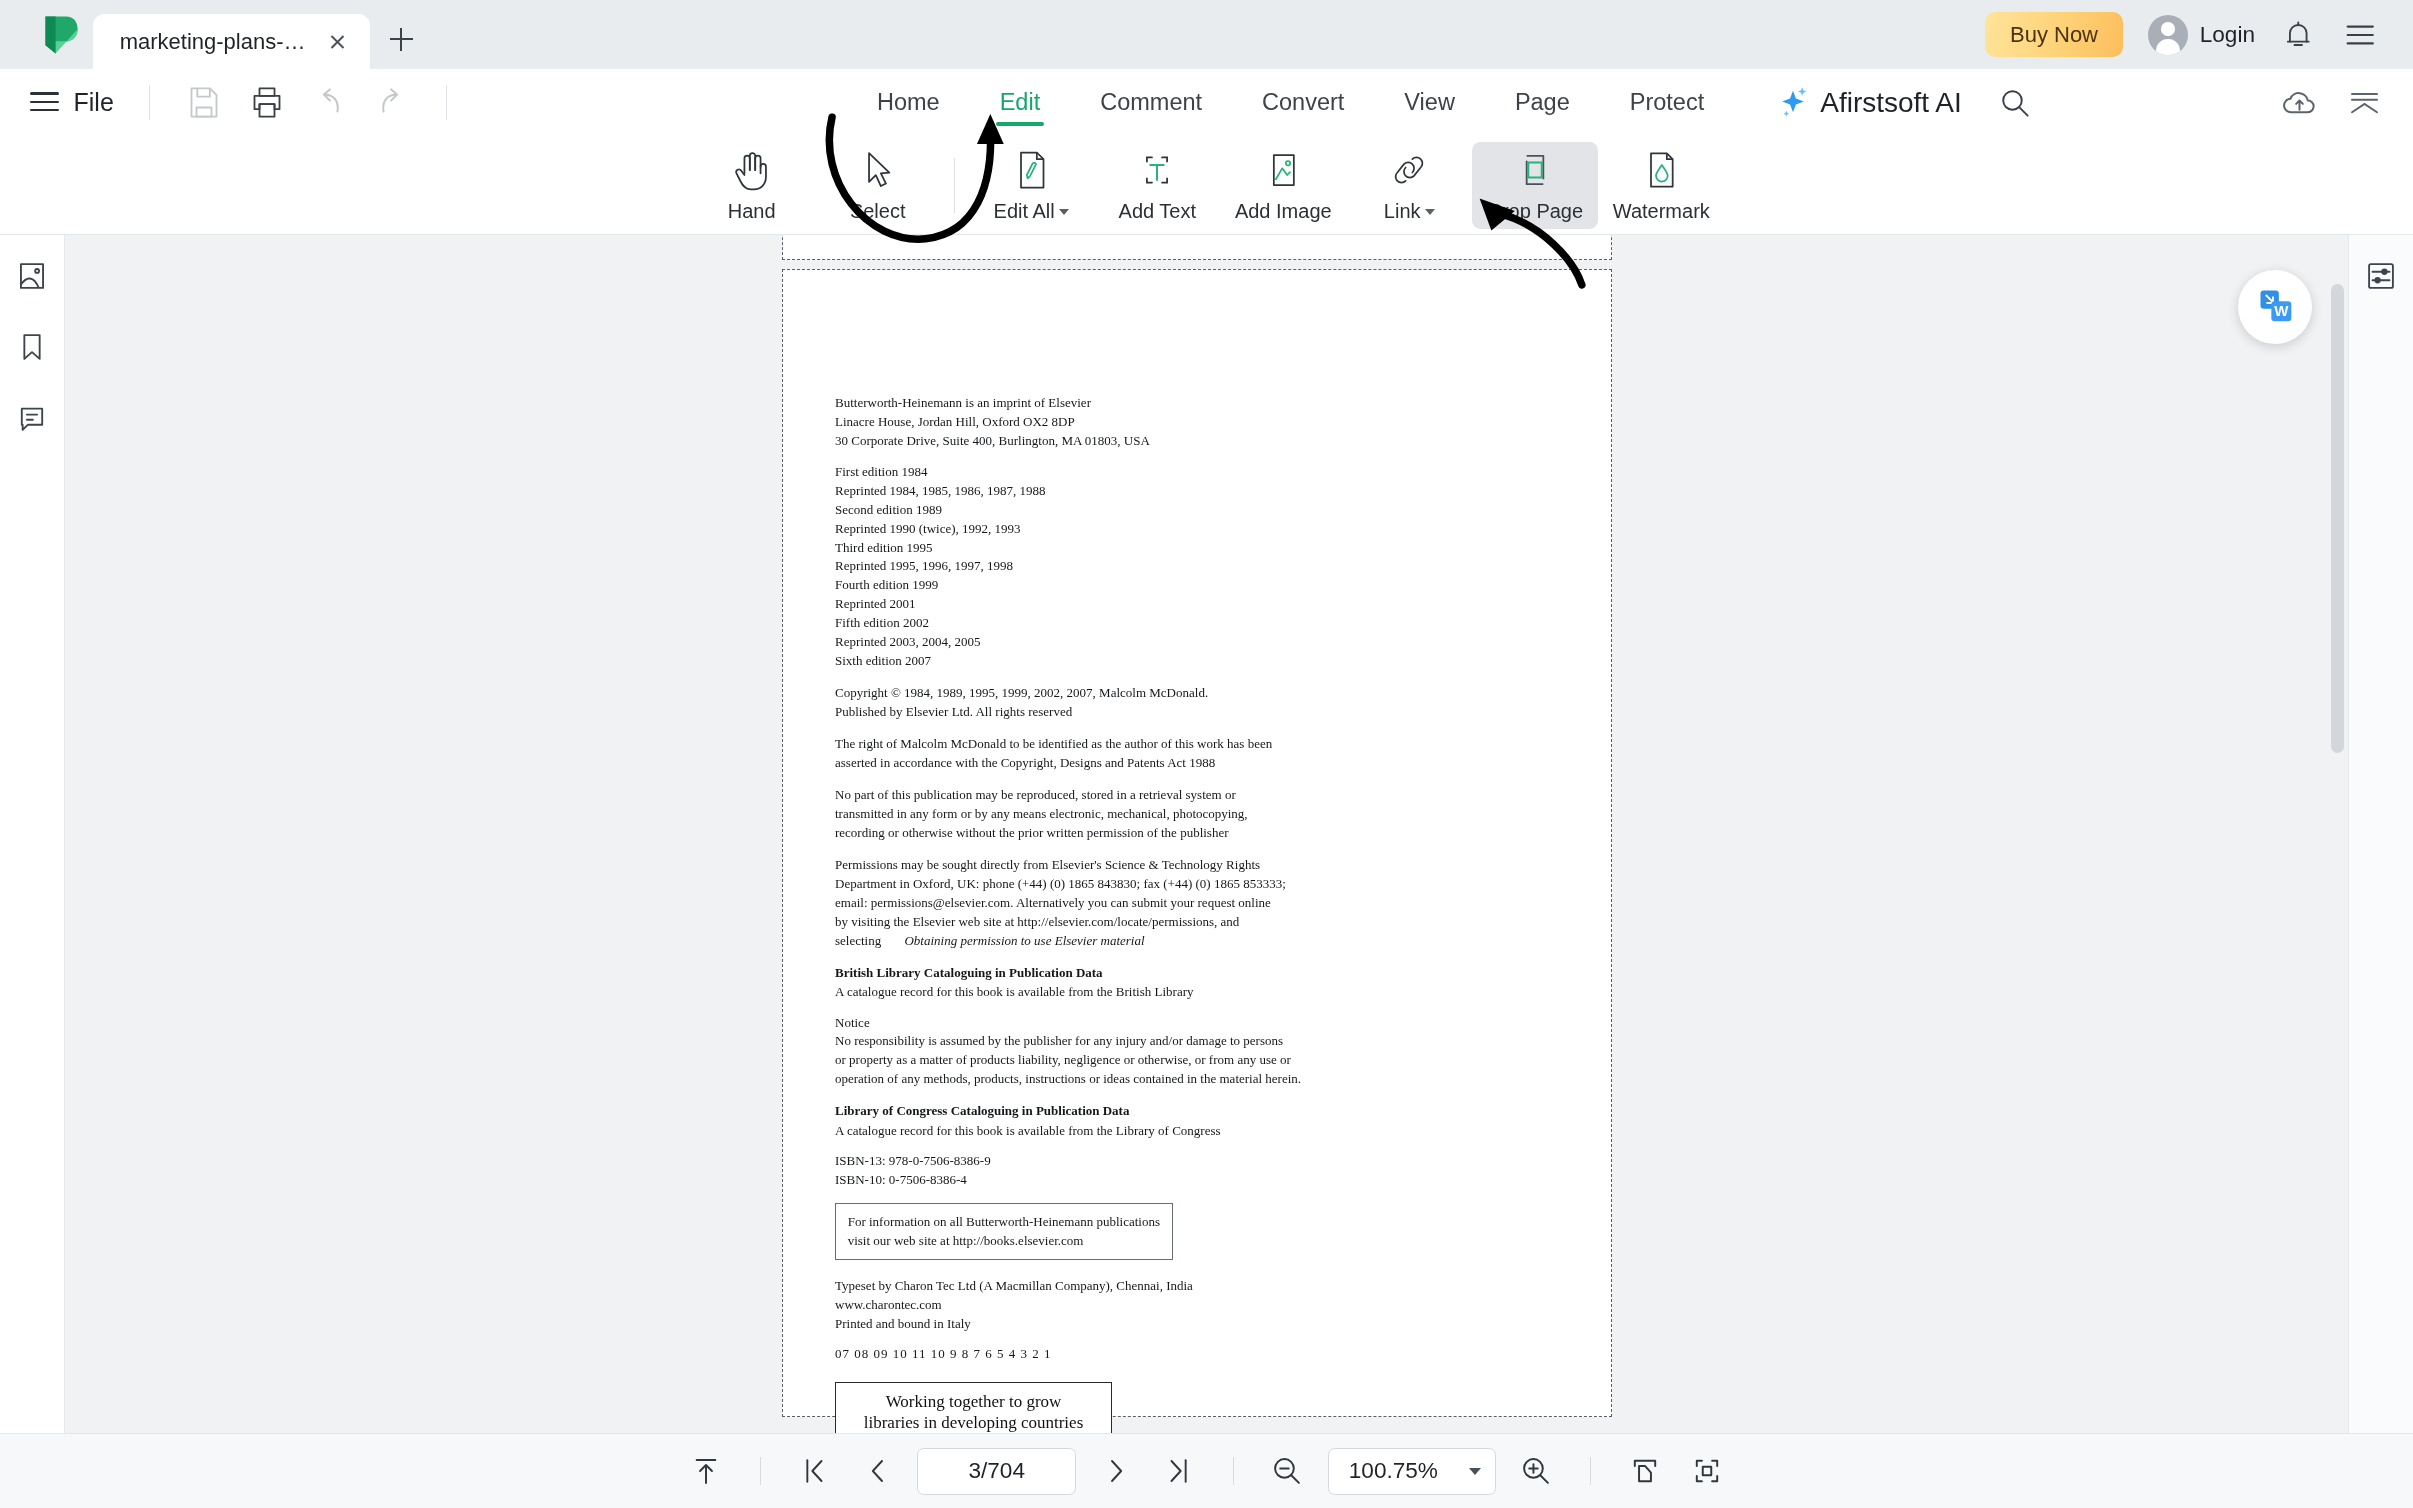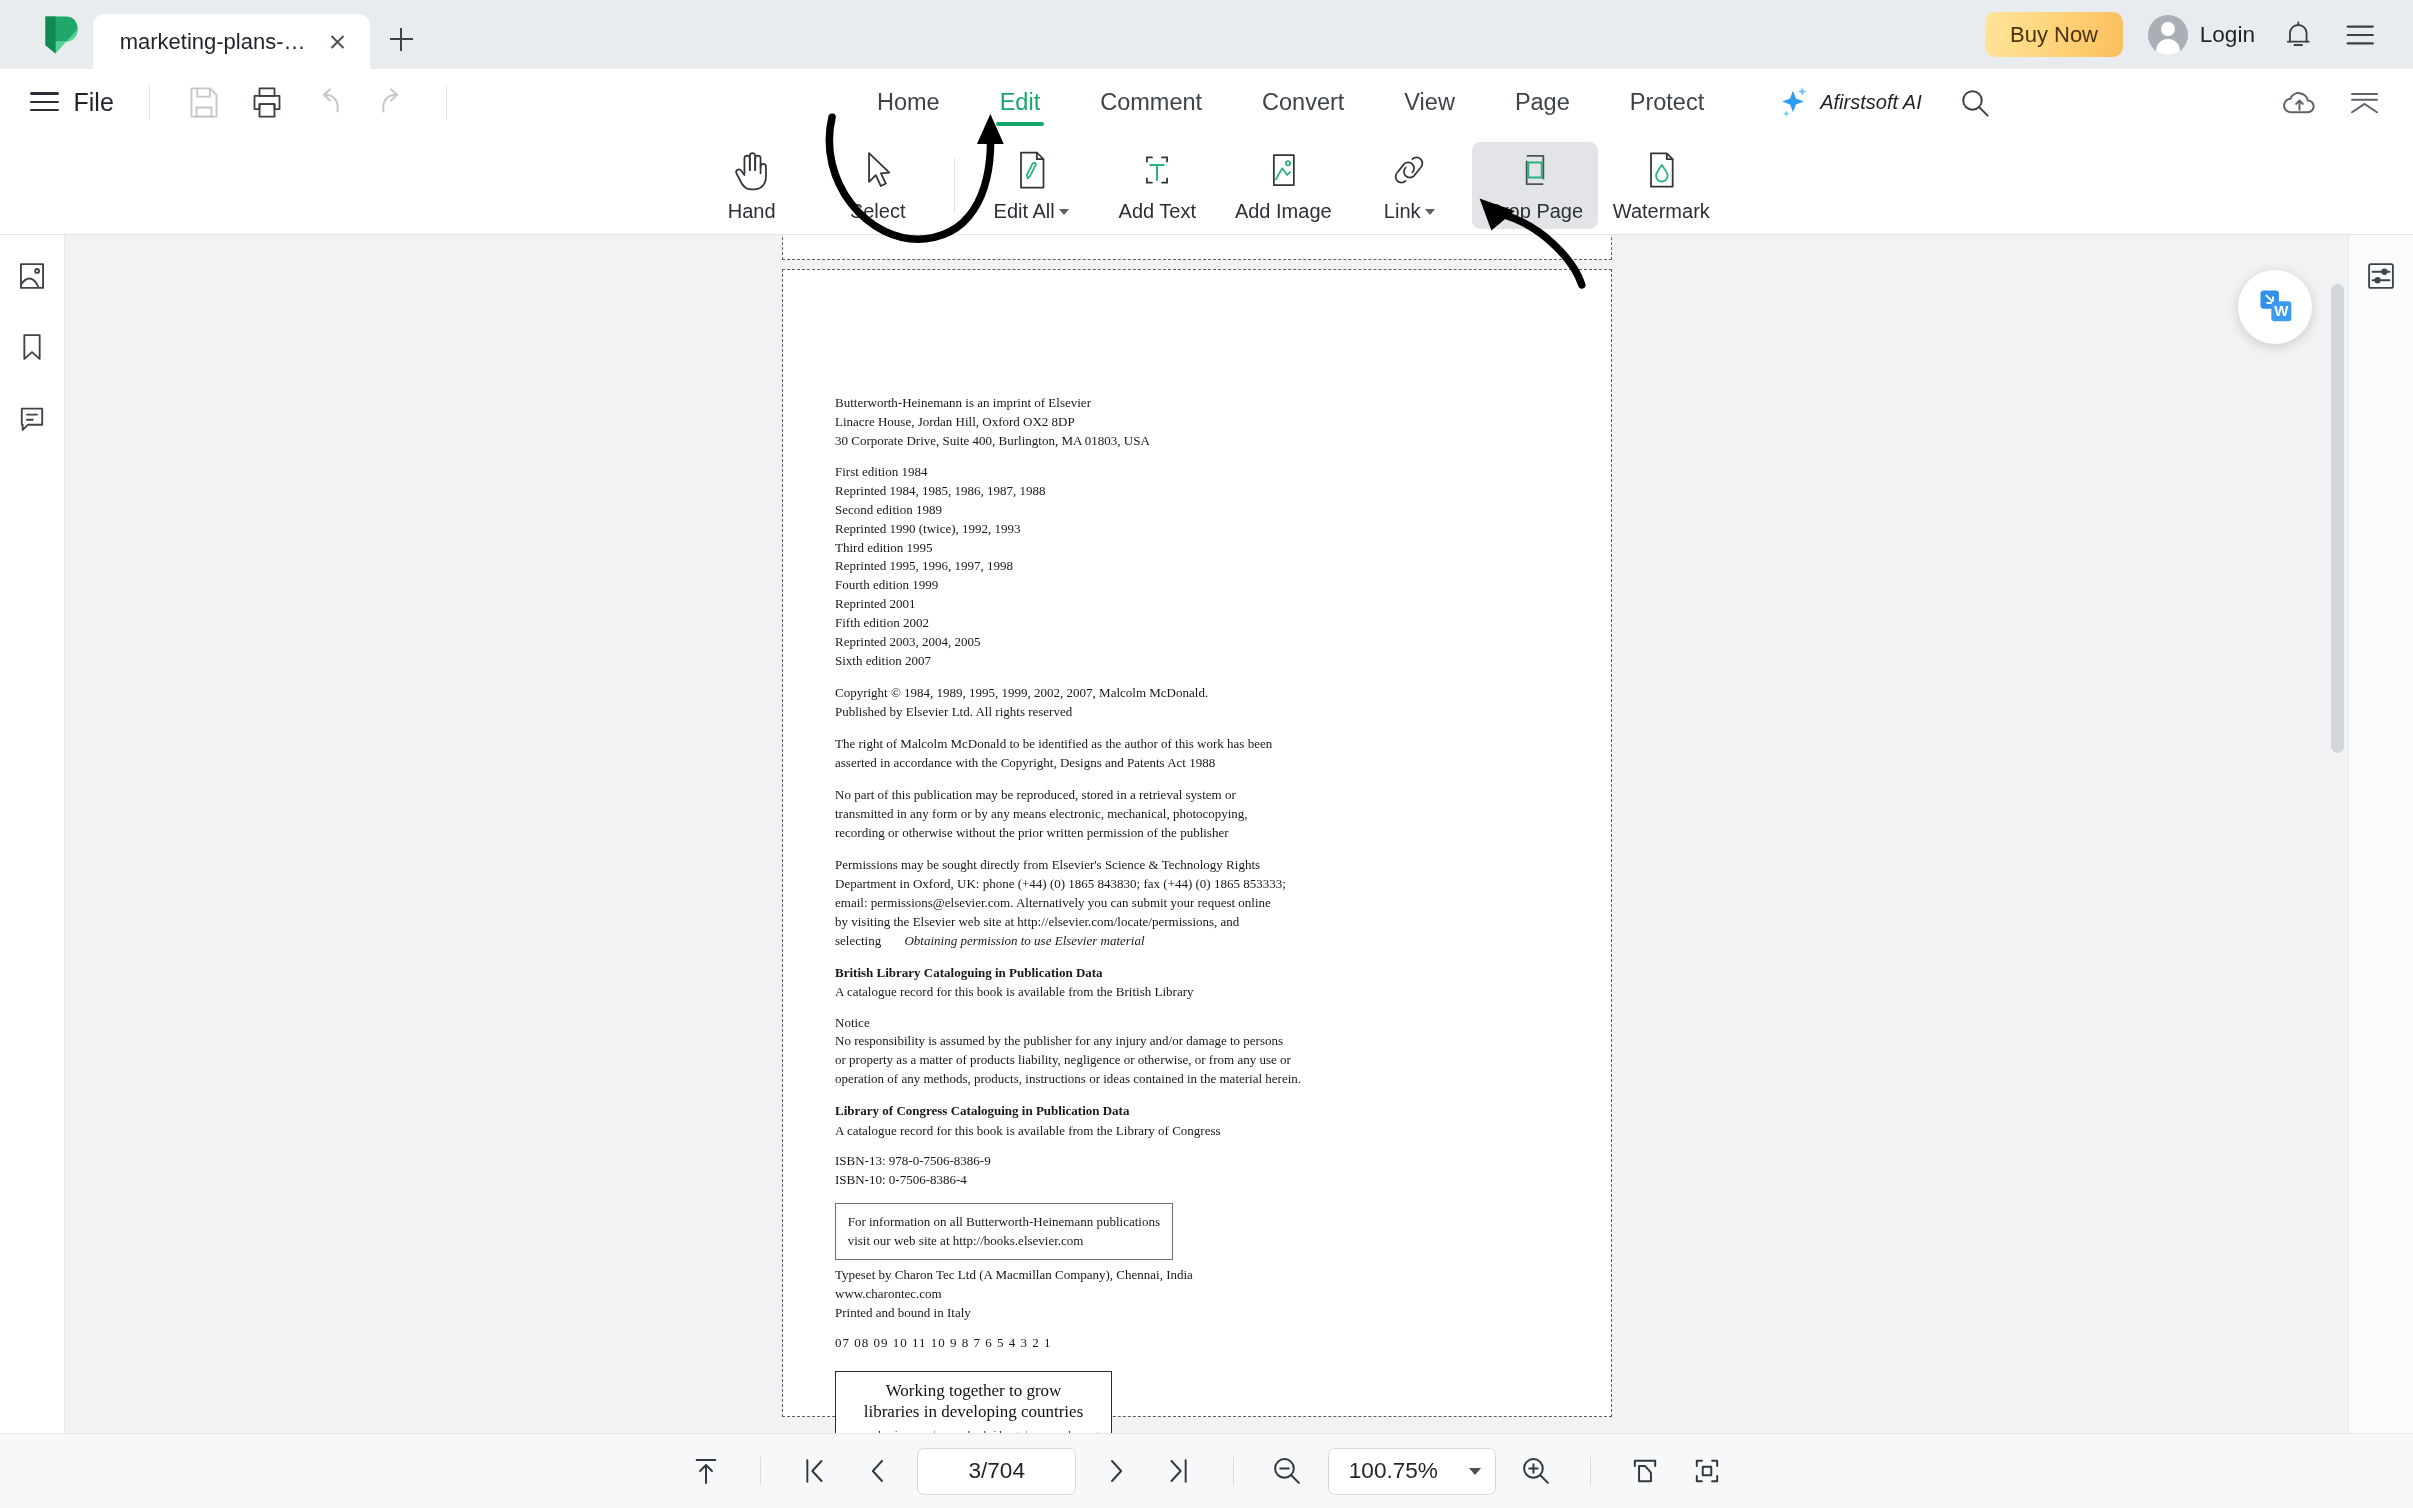--- a/index.html
+++ b/index.html
@@ -90,21 +90,21 @@
   .menu-item {
     position: relative; font-size: 23.5px; color: #3d4349; cursor: pointer;
     padding: 0 22px; height: 67px; display: flex; align-items: center; white-space: nowrap;
   }
   .menu-item.active { color: #15a76b; }
   .menu-item.active::after {
     content: ''; position: absolute; left: 18.4px; right: 18.4px; bottom: 10px;
     height: 4.2px; background: #15a76b; border-radius: 2.5px;
   }
   .ai-item { display: flex; align-items: center; gap: 10px; padding-left: 34px; }
-  .ai-label { font-size: 20px; color: #1f2329; white-space: nowrap; font-style: italic; }
+  .ai-label { font-size: 28px; color: #1f2329; white-space: nowrap; }
 
   .menubar-right {
     position: absolute; right: 30px; top: 0; height: 67px;
     display: flex; align-items: center; gap: 28.5px;
   }
 
   
   .ribbon {
     position: absolute; top: 136px; left: 0; width: 2413px; height: 99px;
     background: #ffffff; border-bottom: 0.8px solid #e4e7ea;
@@ -145,21 +145,21 @@
   }
   .page-content {
     position: absolute; left: 52px; top: 124px; right: 42px;
     font-family: "Liberation Serif", serif; color: #15181b;
   }
   .doc-p { font-size: 13px; line-height: 1.47; margin-bottom: 12.6px; }
   .doc-p.tight { line-height: 1.45; }
   .doc-p b { font-weight: bold; }
   .doc-p i { font-style: italic; margin-left: 20px; }
   .doc-box {
-    border: 0.8px solid #6a6f75; padding: 8.4px 11.7px; margin-bottom: 6px;
+    border: 0.8px solid #6a6f75; padding: 8.4px 11.7px; margin-bottom: 17px;
     display: inline-block; font-size: 13px; line-height: 1.5;
   }
   .doc-nums { font-size: 13px; letter-spacing: 1px; margin-bottom: 20px; }
 
   
   .banner { width: 277px; border: 0.8px solid #2a2a2a; }
   .banner-top {
     background: #fff; padding: 8.4px 6.7px 6.7px;
     font-family: "Liberation Serif", serif; text-align: center;
   }

